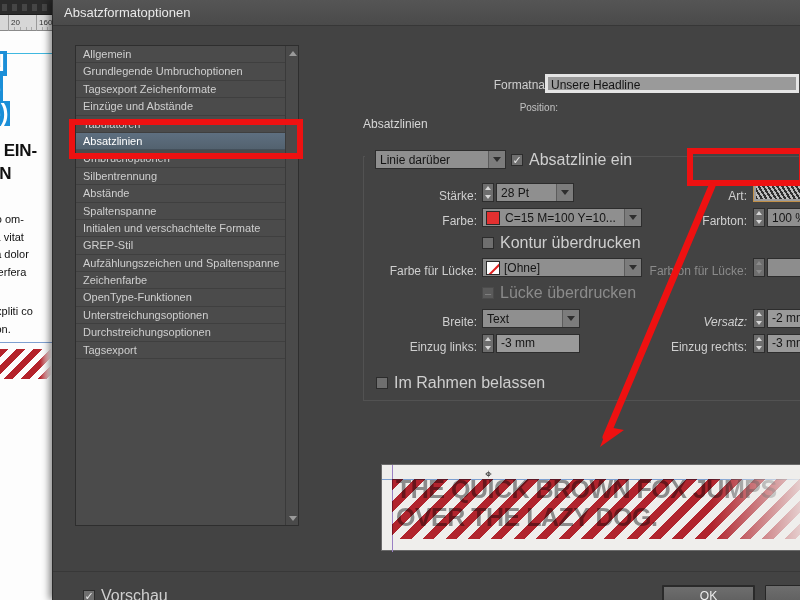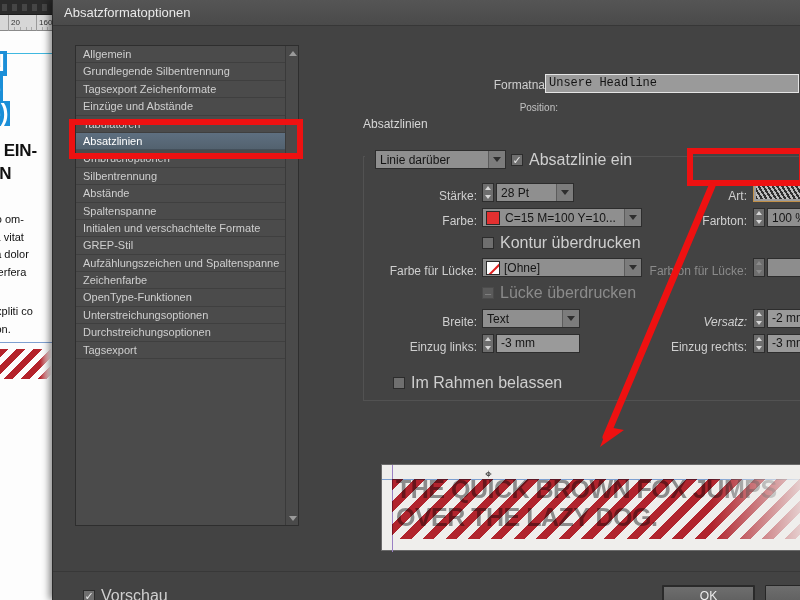--- a/index.html
+++ b/index.html
@@ -130,22 +130,22 @@
   .sb-arrow.up i { border-bottom:5px solid #9a9a9a; }
   .sb-arrow.down i { border-top:5px solid #9a9a9a; }
 
   
   #fmt-name-label {
     position:absolute; left:412px; top:52px; width:100px; text-align:right;
     font-size:12px; color:#cfcfcf;
   }
   #fmt-name-input {
     position:absolute; left:492px; top:48px; width:254px; height:19px;
-    background:#9a9a9a; border:1px solid #e5e5e5;
-    font-size:12px; color:#141414; padding:1px 3px; line-height:15px;font-family:Liberation Mono, monospace;
+    background:#9a9a9a; border:3px solid #e5e5e5;
+    font-size:12px; color:#141414; padding:1px 3px; line-height:15px;
   }
   #position-label {
     position:absolute; left:425px; top:76px; width:80px; text-align:right;
     font-size:10px; color:#c2c2c2;
   }
   #section-title {
     position:absolute; left:310px; top:91px;
     font-size:12px; color:#d6d6d6;
   }
 
@@ -334,21 +334,21 @@
 
   <div id="dialog-titlebar">
     <div id="dialog-title">Absatzformatoptionen</div>
   </div>
 
   <div id="dialog-body">
 
     <div id="sidebar">
       <div id="sidebar-list">
           <div class="side-item">Allgemein</div>
-          <div class="side-item">Grundlegende Silbentrennung</div>
+          <div class="side-item">Grundlegende Umbruchoptionen</div>
           <div class="side-item">Tagsexport Zeichenformate</div>
           <div class="side-item">Einzüge und Abstände</div>
           <div class="side-item">Tabulatoren</div>
           <div class="side-item selected">Absatzlinien</div>
           <div class="side-item">Umbruchoptionen</div>
           <div class="side-item">Silbentrennung</div>
           <div class="side-item">Abstände</div>
           <div class="side-item">Spaltenspanne</div>
           <div class="side-item">Initialen und verschachtelte Formate</div>
           <div class="side-item">GREP-Stil</div>
@@ -501,21 +501,21 @@
     <div class="stepper" style="left:700px;top:308px;">
       <div class="up">
           <i></i>
         </div>
         <div class="dn">
           <i></i>
         </div>
     </div>
     <div class="field" style="left:714px;top:308px;width:82px;">-3 mm</div>
 
-    <div class="cb-wrap" style="left:340px;top:348px;">
+    <div class="cb-wrap" style="left:323px;top:348px;">
       <span class="cb"></span>
       <span class="cb-lab">Im Rahmen belassen</span>
     </div>
 
     <div id="preview">
       <div id="preview-guide-v"></div>
       <div id="preview-guide-h"></div>
       <div id="preview-text">THE QUICK BROWN FOX JUMPS OVER THE LAZY DOG.</div>
       <div id="preview-rule"></div>
       <div id="preview-rule-fade"></div>

